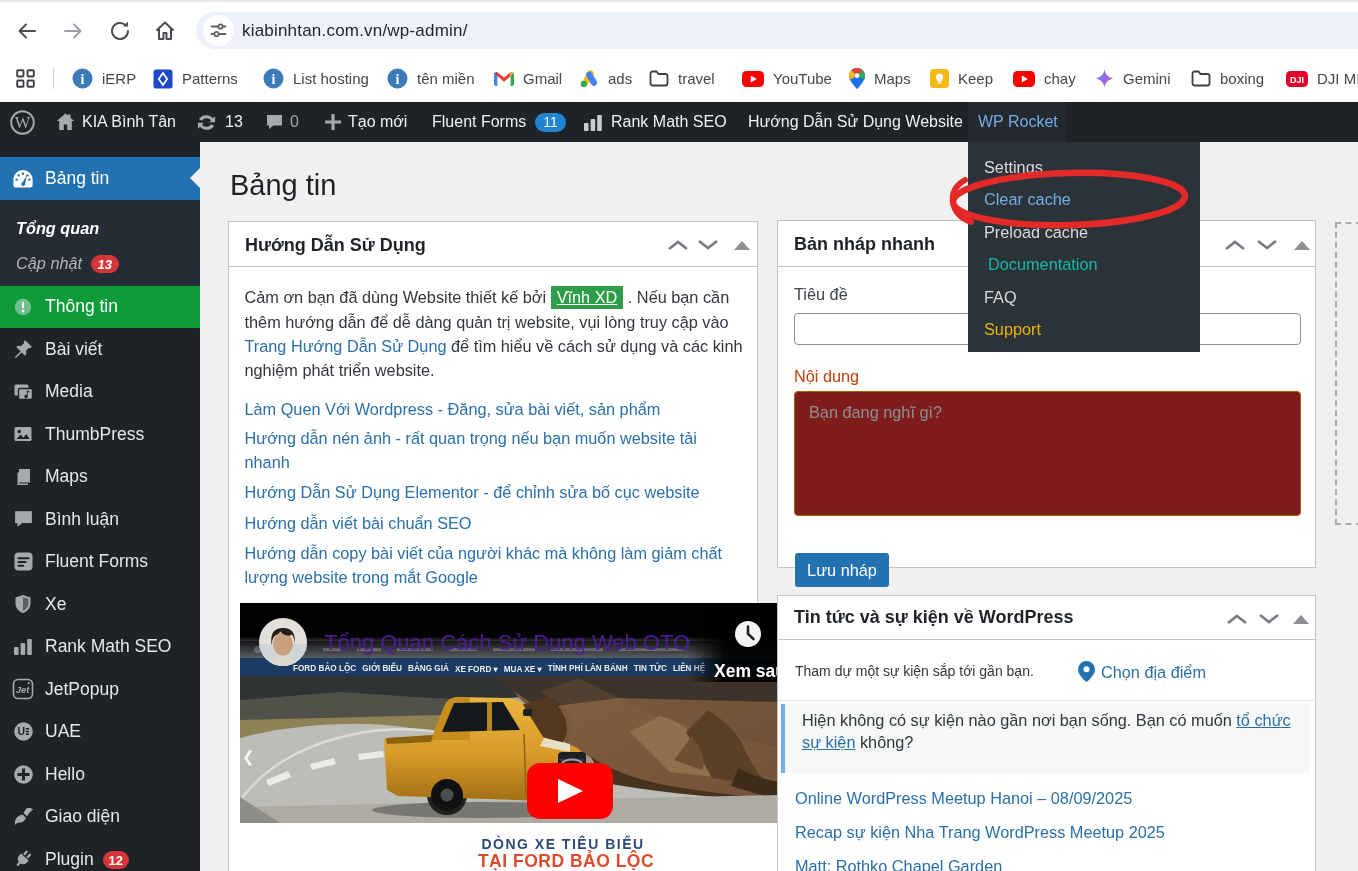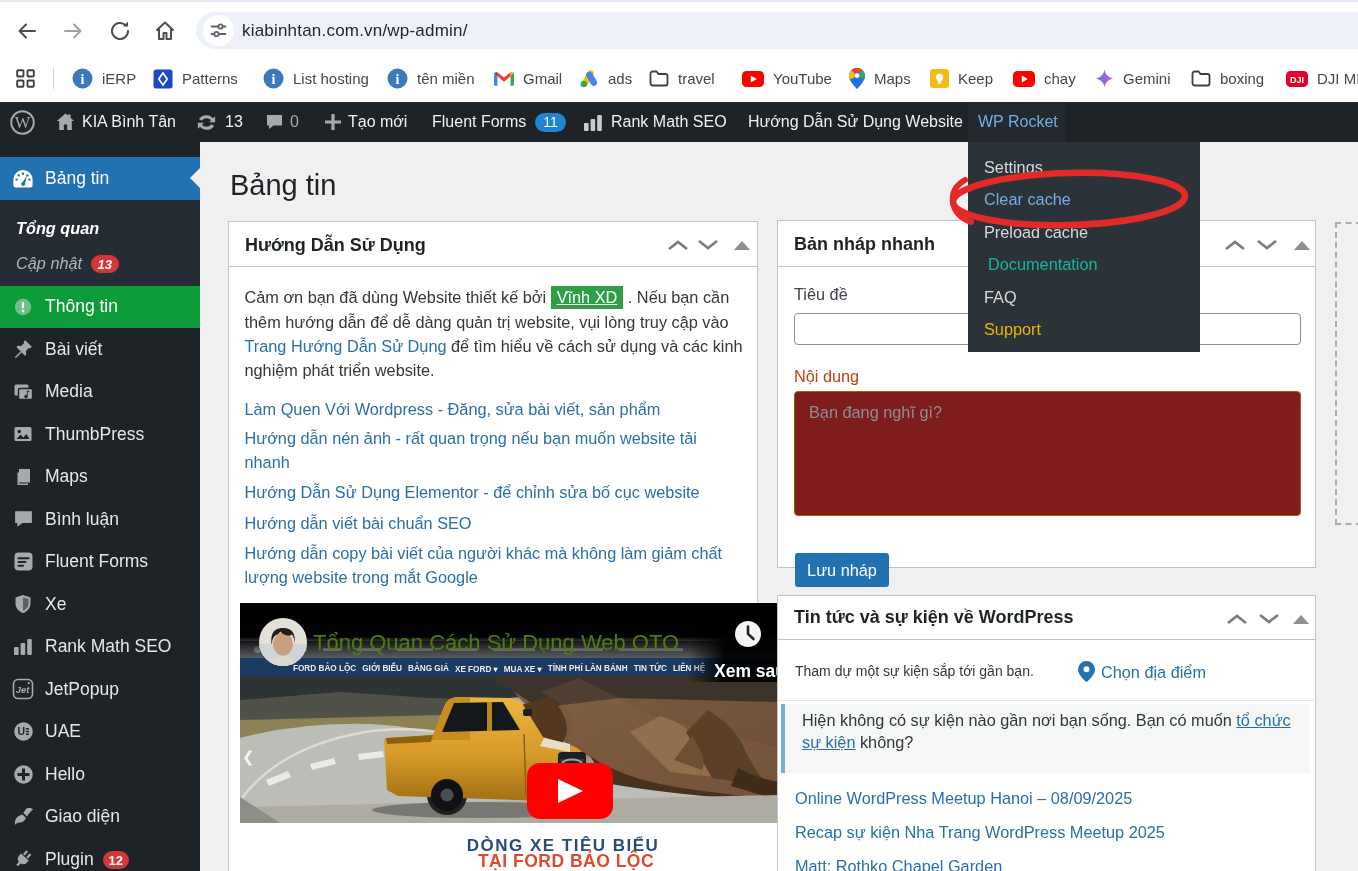--- a/index.html
+++ b/index.html
@@ -624,34 +624,34 @@
       </defs>
       <g clip-path="url(#avc)">
         <rect width="48" height="48" fill="#e3e0da"></rect>
         <rect x="0" y="26" width="48" height="22" fill="#cfd4d6"></rect>
         <ellipse cx="24" cy="26" rx="10" ry="11.5" fill="#c99f7e"></ellipse>
         <path d="M12.5 26q-2-16 11.5-16t11.5 16q0-6-2.5-9.5-1.5 1.5-4.5 1-5-1-7-4-2 3-6 4.5-2.5 3-2.5 8z" fill="#241d1a"></path>
         <path d="M10 48q2-10 14-10t14 10z" fill="#ddd8cf"></path>
       </g>
     </svg>
 
-  <div class="abs" style="left:73px;top:26.5px;font-size:22px;color:#4d7c0f;white-space:nowrap;">Tổng Quan Cách Sử Dụng Web OTO</div>
+  <div class="abs" style="left:84px;top:26.5px;font-size:22px;color:#4c1d95;white-space:nowrap;">Tổng Quan Cách Sử Dụng Web OTO</div>
 
   <svg class="abs" style="left:495px;top:18px" width="26" height="26" viewBox="0 0 26 26">
       <circle cx="13" cy="13" r="13" fill="#f4f4f4"></circle>
       <path d="M13 5.5V13l5.5 5" stroke="#202224" stroke-width="2.6" fill="none" stroke-linecap="round"></path>
     </svg>
 
   <div class="abs" style="left:474px;top:58px;font-size:17.5px;font-weight:bold;color:#fff;white-space:nowrap;">Xem sau</div>
 
   <div class="abs" style="left:287px;top:160px;width:86px;height:56px;background:#fe0000;border-radius:13px;"></div>
   <div class="abs" style="left:318px;top:176px;width:0;height:0;border-left:25px solid #fff;border-top:12px solid transparent;border-bottom:12px solid transparent;"></div>
 
   <div class="abs" style="left:0;top:220px;width:539px;height:48px;background:#fff;">
-    <div style="position:absolute;left:0;top:13px;width:646px;text-align:center;font-size:17px;font-weight:bold;letter-spacing:1.5px;color:#2b4a7a;">DÒNG XE TIÊU BIỂU</div>
+    <div style="position:absolute;left:0;top:13px;width:646px;text-align:center;font-size:14px;font-weight:bold;letter-spacing:1.5px;color:#2b4a7a;">DÒNG XE TIÊU BIỂU</div>
     <div style="position:absolute;left:0;top:28px;width:652px;text-align:center;font-size:17.5px;font-weight:bold;letter-spacing:0.5px;color:#df4a2d;">TẠI FORD BẢO LỘC</div>
   </div>
 </div>
 
 <div style="position:absolute;left:968px;top:142px;width:232px;height:210px;background:#2c3338;z-index:50;font-size:16.3px;">
   <div class="abs" style="left:16px;top:16px;color:#d8dadc">Settings</div>
   <div class="abs" style="left:16px;top:48.4px;color:#72aee6">Clear cache</div>
   <div class="abs" style="left:16px;top:80.8px;color:#d8dadc">Preload cache</div>
   <div class="abs" style="left:20px;top:113.2px;color:#14b8a6">Documentation</div>
   <div class="abs" style="left:16px;top:145.6px;color:#d8dadc">FAQ</div>

